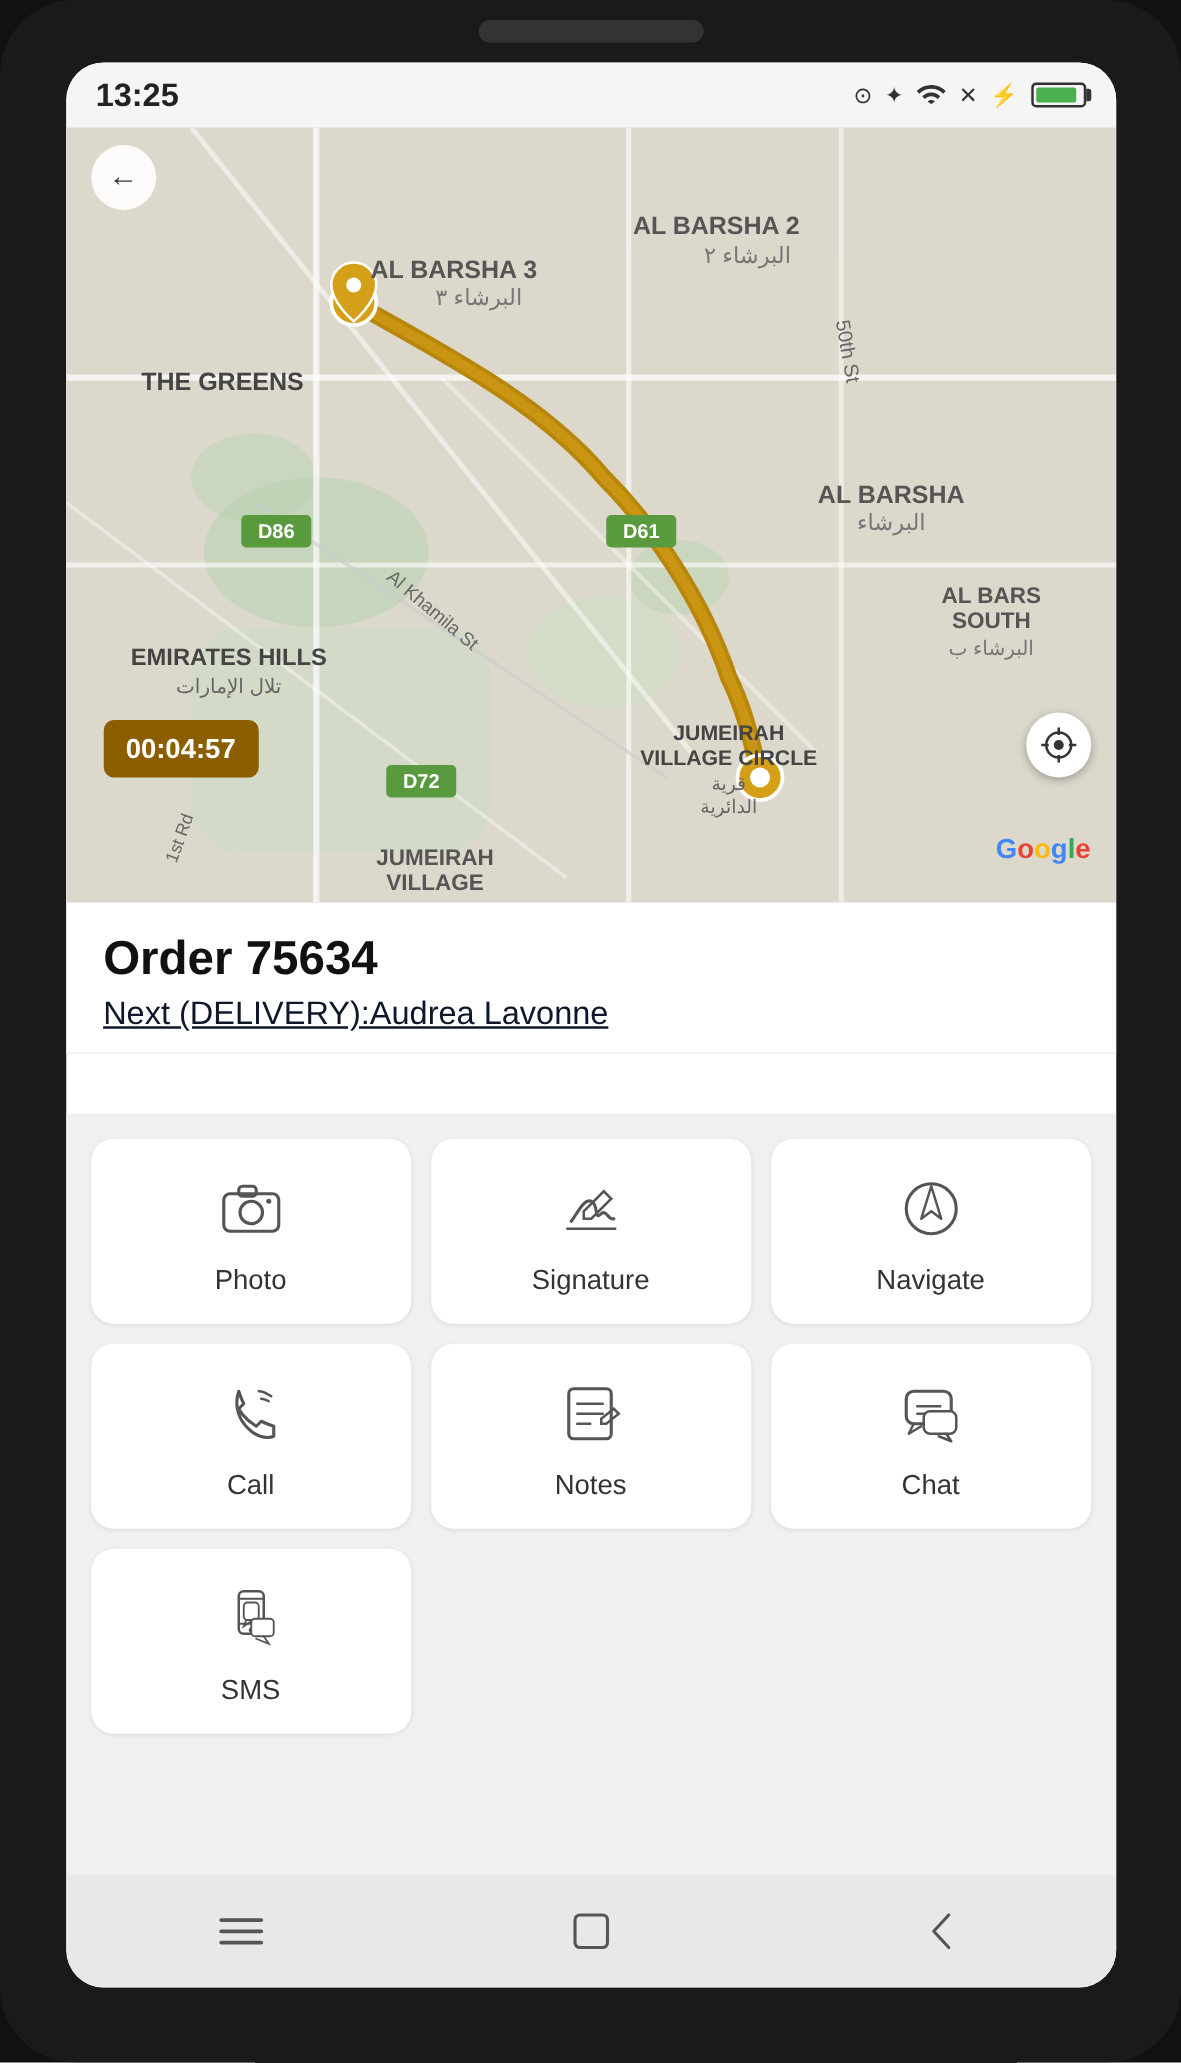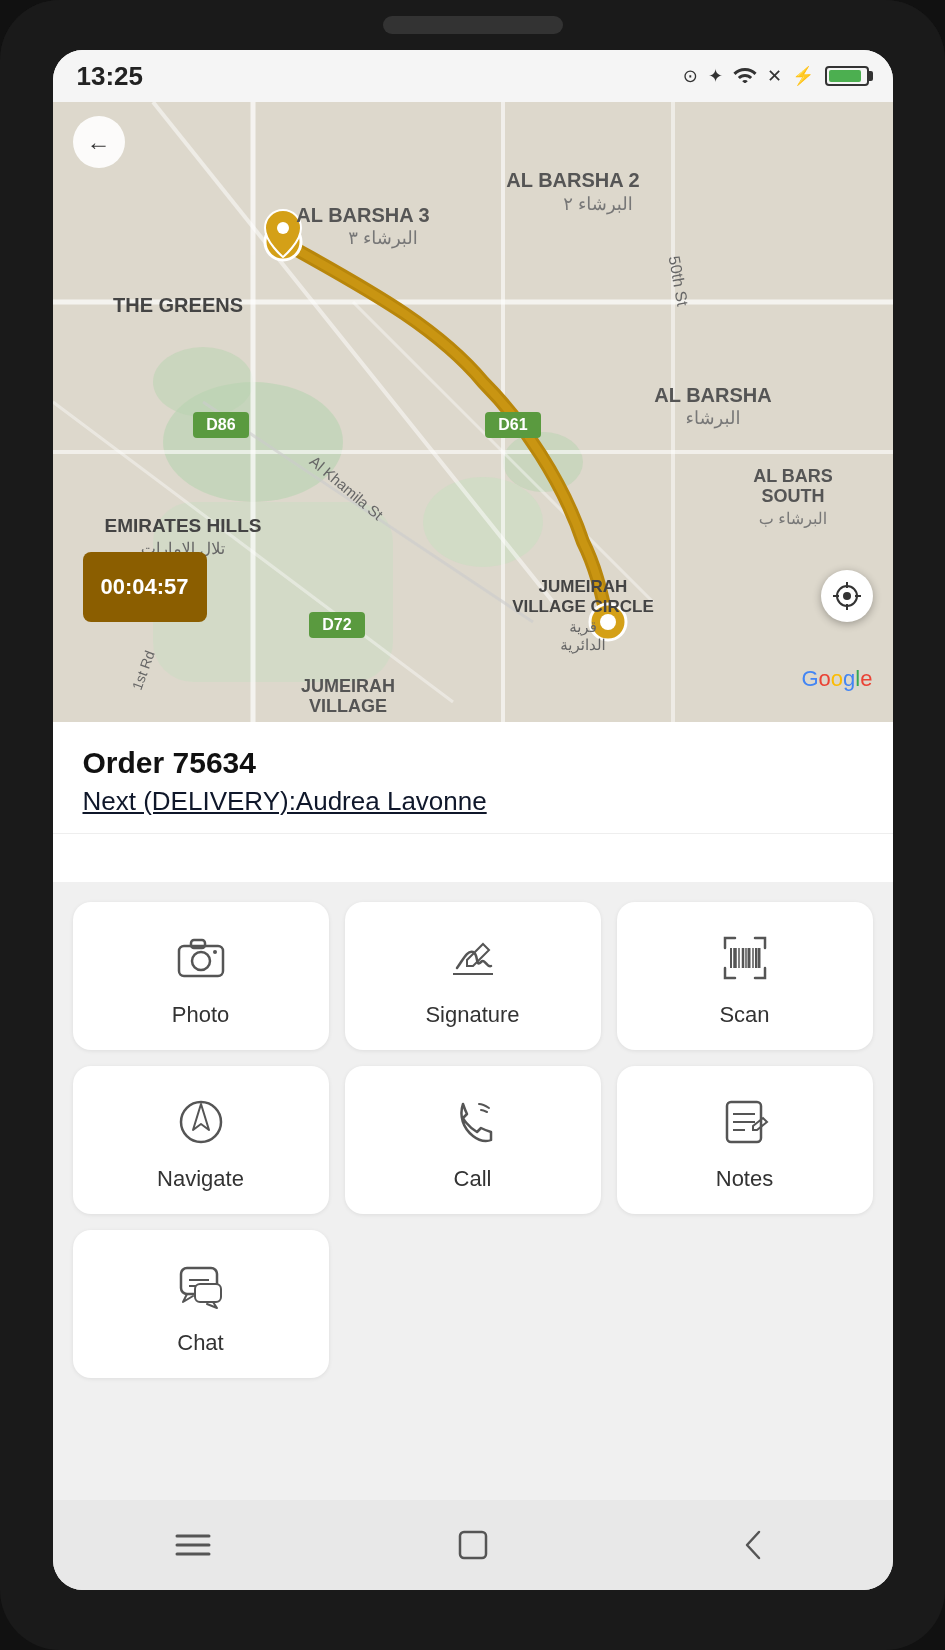--- a/index.html
+++ b/index.html
@@ -138,21 +138,21 @@
       font-size: 24px;
       color: #333;
     }
     
     .timer-badge {
       position: absolute;
       bottom: 100px;
       left: 30px;
       background: #8B5E00;
       color: white;
-      padding: 22px 18px;
+      padding: 10px 18px;
       border-radius: 8px;
       font-size: 22px;
       font-weight: 700;
       z-index: 10;
     }
     
     .crosshair-btn {
       position: absolute;
       bottom: 100px;
       right: 20px;
@@ -167,39 +167,39 @@
       z-index: 10;
       cursor: pointer;
     }
     
     .google-logo {
       position: absolute;
       bottom: 30px;
       right: 20px;
       font-size: 22px;
       color: #555;
-      font-weight: 400;
+      font-weight: 700;
       z-index: 10;
     }
     .google-logo span:first-child { color: #4285F4; }
     .google-logo span:nth-child(2) { color: #EA4335; }
     .google-logo span:nth-child(3) { color: #FBBC04; }
     .google-logo span:nth-child(4) { color: #4285F4; }
     .google-logo span:nth-child(5) { color: #34A853; }
     .google-logo span:nth-child(6) { color: #EA4335; }
 
     
     .order-info {
       padding: 24px 30px 16px;
       background: #fff;
       flex-shrink: 0;
       border-bottom: 1px solid #eee;
     }
     .order-title {
-      font-size: 30px;
+      font-size: 38px;
       font-weight: 700;
       color: #111;
     }
     .order-subtitle {
       font-size: 26px;
       color: #0f172a;
       margin-top: 6px;
       text-decoration: underline;
     }
     
@@ -414,42 +414,20 @@
           <div class="action-icon">
             <svg viewBox="0 0 56 56" fill="none" xmlns="http://www.w3.org/2000/svg">
               <path d="M12 38 C 18 30, 22 20, 28 22 C 34 24, 30 38, 36 32 C 40 28, 42 38, 46 36" stroke="#555" stroke-width="2.5" fill="none" stroke-linecap="round"></path>
               <line x1="8" y1="44" x2="48" y2="44" stroke="#555" stroke-width="2"></line>
               <path d="M 38 14 L 44 20 L 28 36 L 22 36 L 22 30 Z" stroke="#555" stroke-width="2" fill="none"></path>
             </svg>
           </div>
           <span class="action-label">Signature</span>
         </button>
 
-        <button class="action-btn">
-          <div class="action-icon">
-            <svg viewBox="0 0 56 56" fill="none" xmlns="http://www.w3.org/2000/svg">
-
-              <path d="M8 18 L8 8 L18 8" stroke="#555" stroke-width="2.5" fill="none" stroke-linecap="round"></path>
-              <path d="M48 18 L48 8 L38 8" stroke="#555" stroke-width="2.5" fill="none" stroke-linecap="round"></path>
-              <path d="M8 38 L8 48 L18 48" stroke="#555" stroke-width="2.5" fill="none" stroke-linecap="round"></path>
-              <path d="M48 38 L48 48 L38 48" stroke="#555" stroke-width="2.5" fill="none" stroke-linecap="round"></path>
-
-              <line x1="14" y1="18" x2="14" y2="38" stroke="#555" stroke-width="2"></line>
-              <line x1="18" y1="18" x2="18" y2="38" stroke="#555" stroke-width="3.5"></line>
-              <line x1="22" y1="18" x2="22" y2="38" stroke="#555" stroke-width="1.5"></line>
-              <line x1="26" y1="18" x2="26" y2="38" stroke="#555" stroke-width="2.5"></line>
-              <line x1="29" y1="18" x2="29" y2="38" stroke="#555" stroke-width="1.5"></line>
-              <line x1="32" y1="18" x2="32" y2="38" stroke="#555" stroke-width="3"></line>
-              <line x1="36" y1="18" x2="36" y2="38" stroke="#555" stroke-width="1.5"></line>
-              <line x1="39" y1="18" x2="39" y2="38" stroke="#555" stroke-width="2"></line>
-              <line x1="42" y1="18" x2="42" y2="38" stroke="#555" stroke-width="3"></line>
-            </svg>
-          </div>
-          <span class="action-label">Scan</span>
-        </button>
 
         <button class="action-btn">
           <div class="action-icon">
             <svg viewBox="0 0 56 56" fill="none" xmlns="http://www.w3.org/2000/svg">
               <circle cx="28" cy="28" r="20" stroke="#555" stroke-width="2.5"></circle>
               <polygon points="28,10 36,36 28,30 20,36" stroke="#555" stroke-width="2" fill="none" stroke-linejoin="round"></polygon>
             </svg>
           </div>
           <span class="action-label">Navigate</span>
         </button>
@@ -486,20 +464,38 @@
               <line x1="16" y1="22" x2="36" y2="22" stroke="#555" stroke-width="2"></line>
               <line x1="16" y1="28" x2="30" y2="28" stroke="#555" stroke-width="2"></line>
 
               <rect x="22" y="26" width="26" height="18" rx="5" stroke="#555" stroke-width="2" fill="white"></rect>
               <path d="M40 44 L44 50 L34 46" stroke="#555" stroke-width="2" fill="none" stroke-linecap="round" stroke-linejoin="round"></path>
             </svg>
           </div>
           <span class="action-label">Chat</span>
         </button>
 
+        <button class="action-btn">
+          <div class="action-icon">
+            <svg viewBox="0 0 56 56" fill="none" xmlns="http://www.w3.org/2000/svg">
+
+              <rect x="18" y="6" width="20" height="34" rx="4" stroke="#555" stroke-width="2"></rect>
+              <line x1="18" y1="12" x2="38" y2="12" stroke="#555" stroke-width="1.5"></line>
+              <line x1="18" y1="32" x2="38" y2="32" stroke="#555" stroke-width="1.5"></line>
+              <circle cx="28" cy="37" r="2" fill="#555"></circle>
+
+              <rect x="22" y="15" width="12" height="14" rx="3" stroke="#555" stroke-width="1.5" fill="white"></rect>
+              <path d="M 24 29 L 22 34 L 28 30" stroke="#555" stroke-width="1.5" fill="none" stroke-linecap="round"></path>
+
+              <rect x="28" y="28" width="18" height="14" rx="3" stroke="#555" stroke-width="1.5" fill="white"></rect>
+              <path d="M38 42 L42 48 L32 44" stroke="#555" stroke-width="1.5" fill="none" stroke-linecap="round"></path>
+            </svg>
+          </div>
+          <span class="action-label">SMS</span>
+        </button>
 
 
       </div>
     </div>
 
     <div class="bottom-nav">
       <div class="bottom-nav-btn">
         <svg width="36" height="28" viewBox="0 0 36 28">
           <line x1="2" y1="5" x2="34" y2="5" stroke="#555" stroke-width="3" stroke-linecap="round"></line>
           <line x1="2" y1="14" x2="34" y2="14" stroke="#555" stroke-width="3" stroke-linecap="round"></line>

